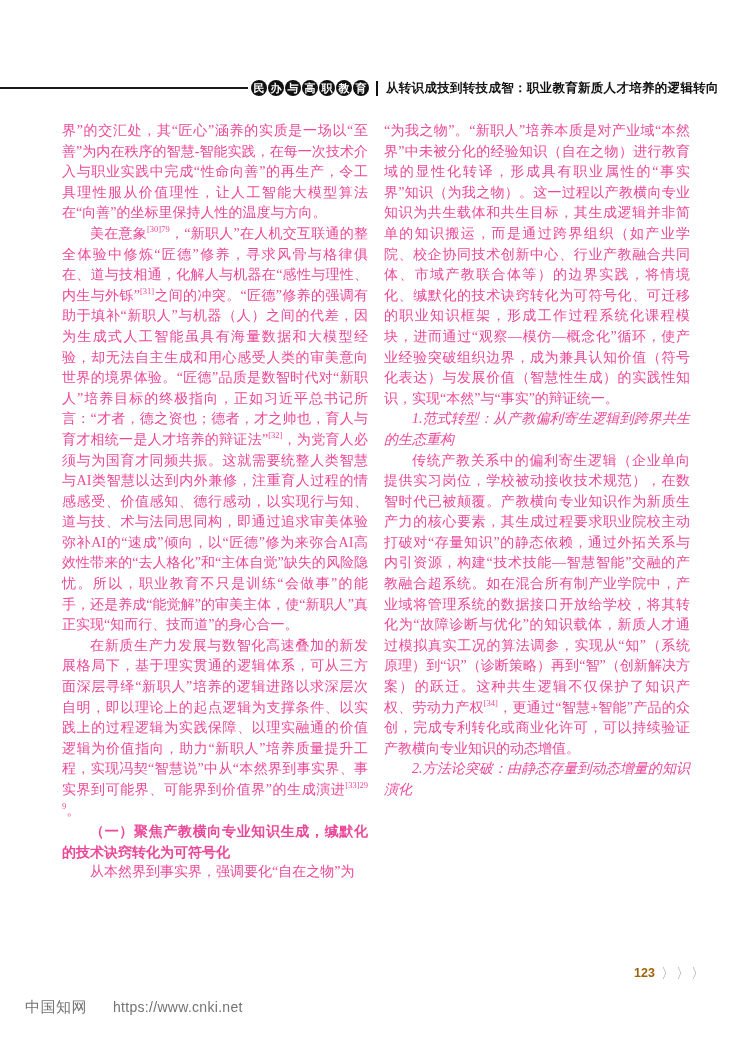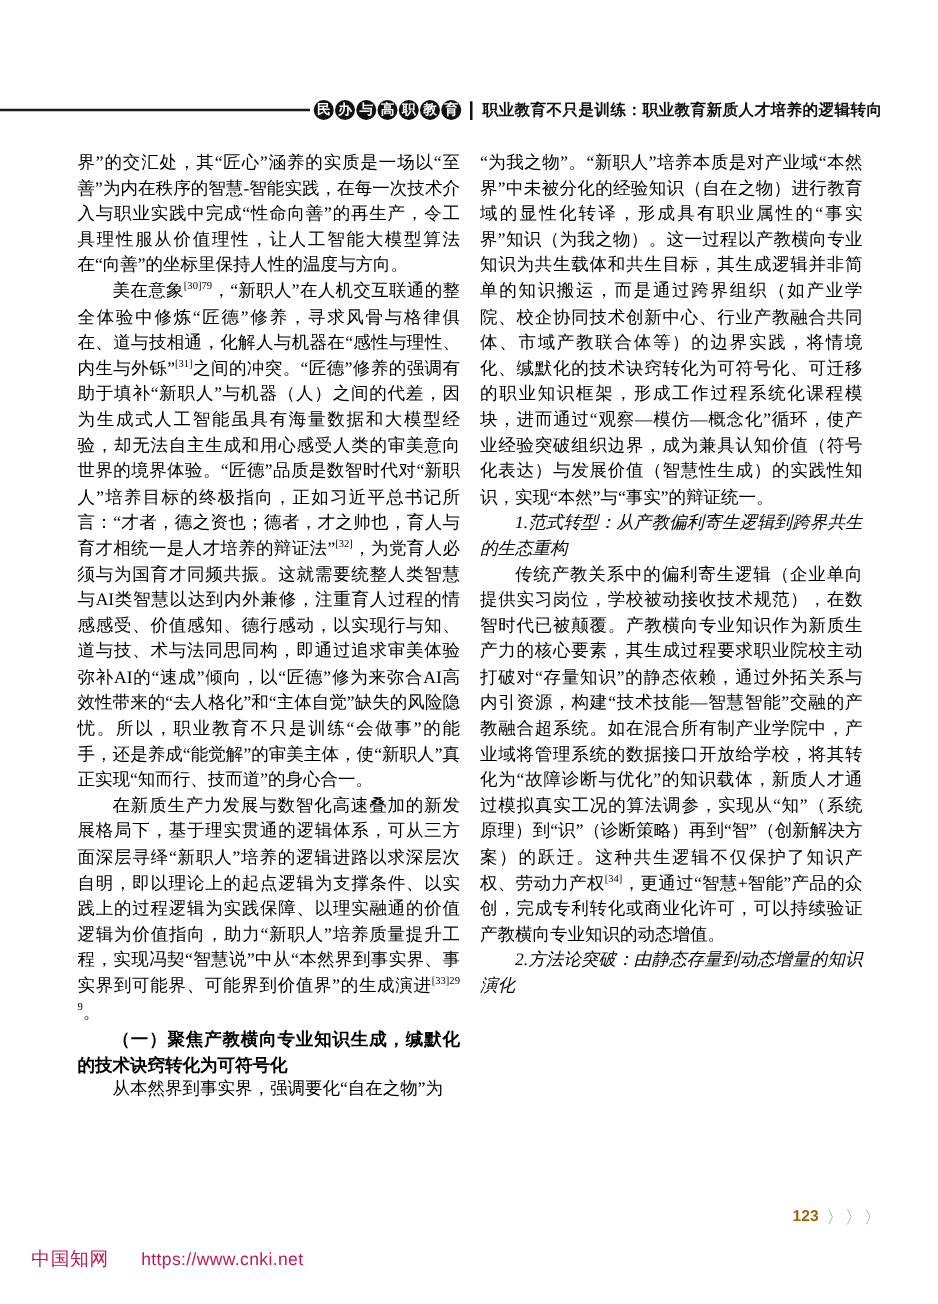--- a/index.html
+++ b/index.html
@@ -38,21 +38,21 @@
   .columns {
     position: absolute; top: 121px; left: 62px; width: 628px;
     display: flex; gap: 16px;
   }
   .column { width: 306px; }
   .column p {
     margin: 0;
     font-size: 14px; line-height: 20.6px;
     text-align: justify;
     word-break: break-all;
-    color: #000000;
+    color: #ec4899;
   }
   .p-open  { text-indent: 0; }
   .p-body  { text-indent: 2em; }
   .p-kai   { text-indent: 2em; font-style: italic; }
   .p-heading {
     font-family: "Liberation Sans", "DejaVu Sans", sans-serif;
     font-weight: bold; font-style: normal;
     font-size: 16px !important; line-height: 24px !important;
     padding-left: 3.7em; text-indent: -1.4em !important;
     text-align: left !important;
@@ -73,21 +73,21 @@
     font-family: "Liberation Sans", "DejaVu Sans", sans-serif;
     font-size: 12.5px; font-weight: bold; color: #a16207;
   }
   .arrows {
     position: absolute; left: 661px; top: -1px;
     color: #9a9a9a; font-size: 14px; letter-spacing: 1px;
     font-family: "Liberation Sans", "DejaVu Sans", sans-serif;
   }
   .watermark {
     position: absolute; top: 998px; left: 25px;
-    color: #be185d; font-size: 15px;
+    color: #737373; font-size: 15px;
     font-family: "Liberation Sans", "DejaVu Sans", sans-serif;
   }
   .watermark .site { margin-right: 26px; letter-spacing: 0.5px; }
   .watermark .url  { font-size: 14px; letter-spacing: 0.3px; }
 </style>
 </head>
 <body>
 
 <div class="page">
 
@@ -96,21 +96,21 @@
     <div class="badge">
         <span class="badge-char">民</span>
         <span class="badge-char">办</span>
         <span class="badge-char">与</span>
         <span class="badge-char">高</span>
         <span class="badge-char">职</span>
         <span class="badge-char">教</span>
         <span class="badge-char">育</span>
       </div>
     <div class="header-divider"></div>
-    <div class="header-title">职业教育不只是训练：职业教育新质人才培养的逻辑转向</div>
+    <div class="header-title">从转识成技到转技成智：职业教育新质人才培养的逻辑转向</div>
   </div>
 
   <div class="columns">
     <div class="column" id="col-left">
         <p class="p-open">界”的交汇处，其“匠心”涵养的实质是一场以“至善”为内在秩序的智慧-智能实践，在每一次技术介入与职业实践中完成“性命向善”的再生产，令工具理性服从价值理性，让人工智能大模型算法在“向善”的坐标里保持人性的温度与方向。</p>
         <p class="p-body">美在意象<sup>[30]79</sup>，“新职人”在人机交互联通的整全体验中修炼“匠德”修养，寻求风骨与格律俱在、道与技相通，化解人与机器在“感性与理性、内生与外铄”<sup>[31]</sup>之间的冲突。“匠德”修养的强调有助于填补“新职人”与机器（人）之间的代差，因为生成式人工智能虽具有海量数据和大模型经验，却无法自主生成和用心感受人类的审美意向世界的境界体验。“匠德”品质是数智时代对“新职人”培养目标的终极指向，正如习近平总书记所言：“才者，德之资也；德者，才之帅也，育人与育才相统一是人才培养的辩证法”<sup>[32]</sup>，为党育人必须与为国育才同频共振。这就需要统整人类智慧与AI类智慧以达到内外兼修，注重育人过程的情感感受、价值感知、德行感动，以实现行与知、道与技、术与法同思同构，即通过追求审美体验弥补AI的“速成”倾向，以“匠德”修为来弥合AI高效性带来的“去人格化”和“主体自觉”缺失的风险隐忧。所以，职业教育不只是训练“会做事”的能手，还是养成“能觉解”的审美主体，使“新职人”真正实现“知而行、技而道”的身心合一。</p>
         <p class="p-body">在新质生产力发展与数智化高速叠加的新发展格局下，基于理实贯通的逻辑体系，可从三方面深层寻绎“新职人”培养的逻辑进路以求深层次自明，即以理论上的起点逻辑为支撑条件、以实践上的过程逻辑为实践保障、以理实融通的价值逻辑为价值指向，助力“新职人”培养质量提升工程，实现冯契“智慧说”中从“本然界到事实界、事实界到可能界、可能界到价值界”的生成演进<sup>[33]299</sup>。</p>
         <p class="p-boldsub">（一）聚焦产教横向专业知识生成，缄默化的技术诀窍转化为可符号化</p>
         <p class="p-body">从本然界到事实界，强调要化“自在之物”为</p>
       </div>

